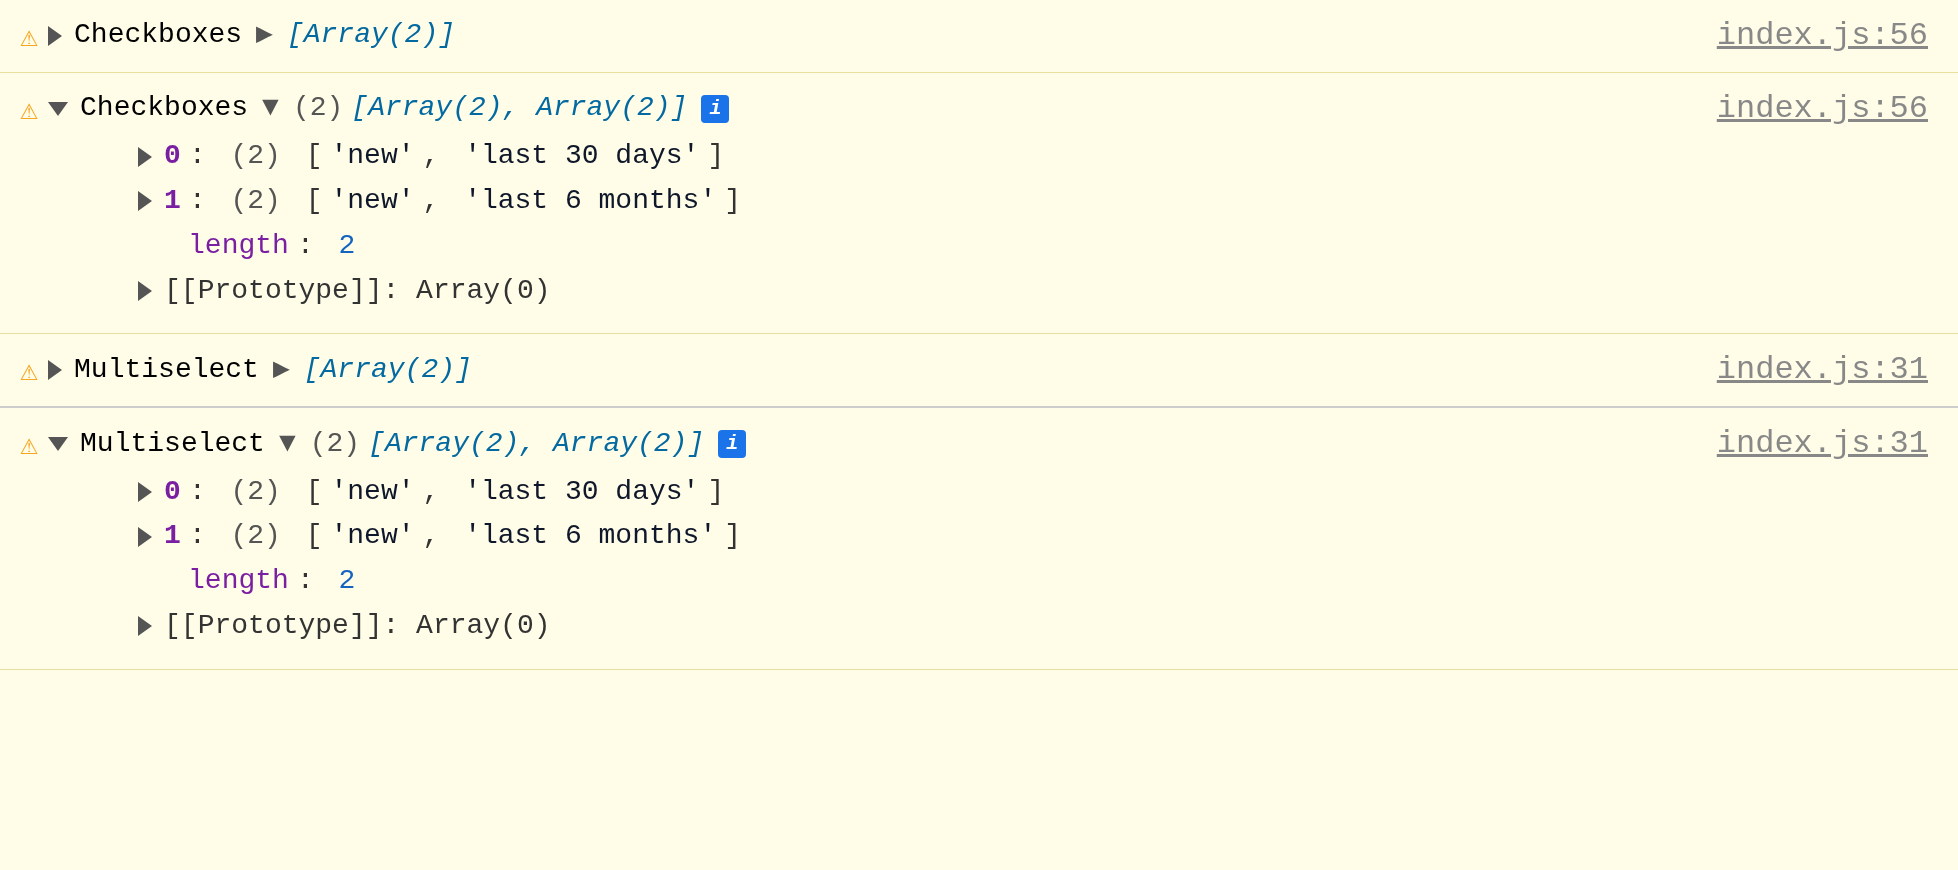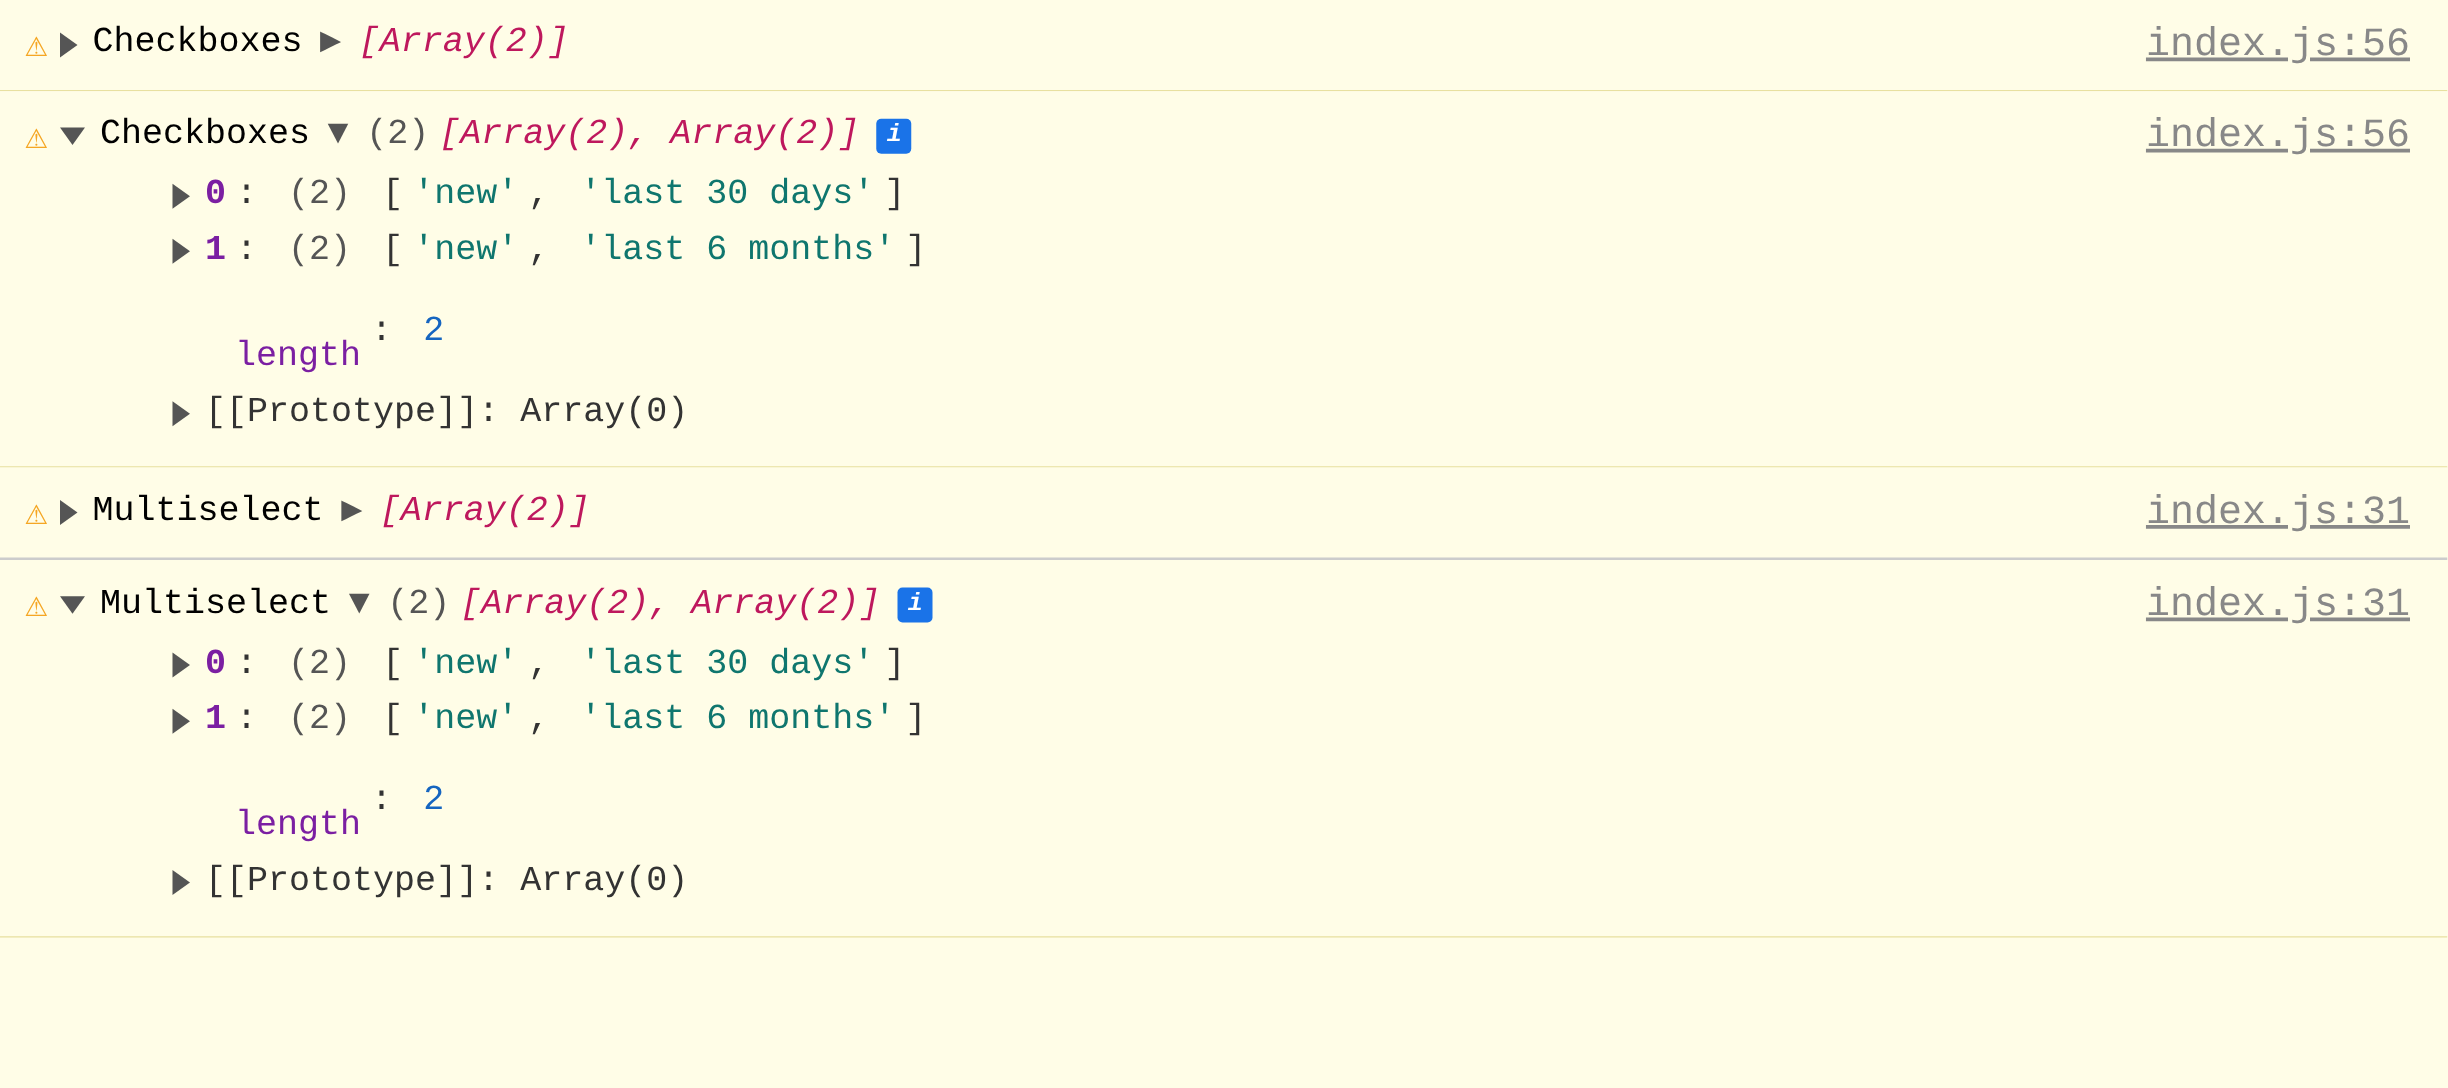--- a/index.html
+++ b/index.html
@@ -80,21 +80,21 @@
       flex-shrink: 0;
     }
 
     .label-name {
       color: #000;
       font-weight: normal;
     }
 
     .label-italic {
       font-style: italic;
-      color: #be185d;
+      color: #0369a1;
     }
 
     .arrow-sep {
       color: #555;
       margin: 0 6px;
     }
 
     .info-badge {
       display: inline-flex;
       align-items: center;
@@ -131,26 +131,25 @@
     .index-num {
       color: #7b1fa2;
       font-weight: bold;
     }
 
     .paren-num {
       color: #555;
     }
 
     .string-val {
-      color: #0f766e;
+      color: #0f172a;
     }
 
     .key-name {
       color: #7b1fa2;
-      margin-top: 40px;
     }
 
     .num-val {
       color: #1565c0;
     }
 
     .plain-text {
       color: #333;
     }
 

